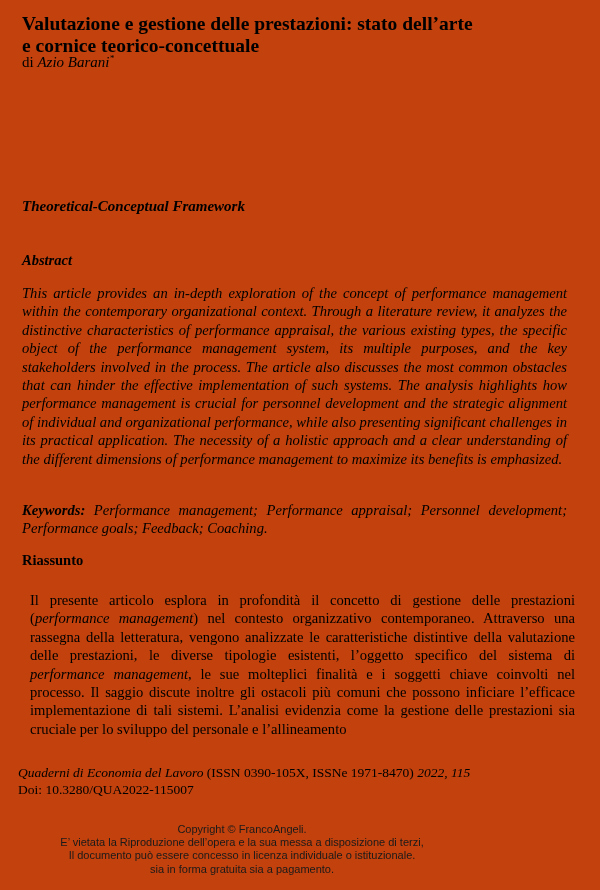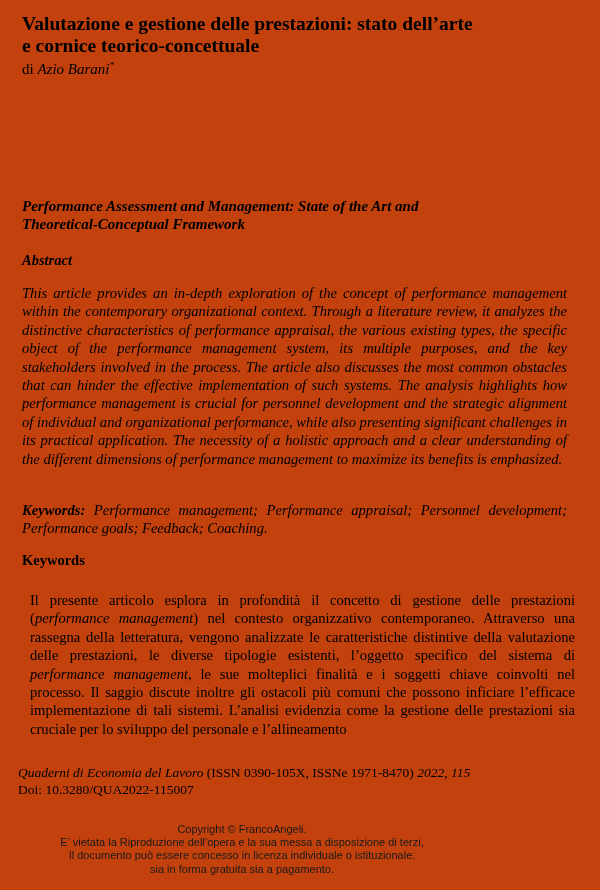--- a/index.html
+++ b/index.html
@@ -22,21 +22,21 @@
     left: 22px;
     width: 545px;
   }
   .page-title {
     top: 13px;
     font-size: 19.5px;
     line-height: 21.5px;
     font-weight: bold;
   }
   .byline {
-    top: 61px;
+    top: 54px;
     font-size: 15px;
   }
   .byline .author-name { font-style: italic; }
   .byline sup, .footnote sup {
     font-size: 9px;
     vertical-align: super;
     line-height: 0;
   }
   .title-en {
     top: 198px;
@@ -113,33 +113,32 @@
   <h1 class="col page-title" style="margin:0;">
     <span class="block-line">Valutazione e gestione delle prestazioni: stato dell’arte</span>
     <span class="block-line">e cornice teorico-concettuale</span>
   </h1>
 
   <div class="col byline">
     <span>di </span><span class="author-name">Azio Barani</span><sup class="author-name">*</sup>
   </div>
 
   <div class="col title-en">
-    <span class="block-line">Performance Assessment and Management: State of the Art and</span>
     <span class="block-line">Theoretical-Conceptual Framework</span>
   </div>
 
   <div class="col abstract-heading">Abstract</div>
 
   <p class="col abstract-body" style="margin:0;">This article provides an in-depth exploration of the concept of performance management within the contemporary organizational context. Through a literature review, it analyzes the distinctive characteristics of performance appraisal, the various existing types, the specific object of the performance management system, its multiple purposes, and the key stakeholders involved in the process. The article also discusses the most common obstacles that can hinder the effective implementation of such systems. The analysis highlights how performance management is crucial for personnel development and the strategic alignment of individual and organizational performance, while also presenting significant challenges in its practical application. The necessity of a holistic approach and a clear understanding of the different dimensions of performance management to maximize its benefits is emphasized.</p>
 
   <p class="col keywords" style="margin:0;">
     <span class="kw-label">Keywords: </span><span>Performance management; Performance appraisal; Personnel development; Performance goals; Feedback; Coaching.</span>
   </p>
 
-  <div class="col riassunto-heading">Keywords</div>
+  <div class="col riassunto-heading">Riassunto</div>
 
   <p class="col riassunto-body" style="margin:8px;">
     <span>Il presente articolo esplora in profondità il concetto di gestione delle prestazioni (</span><span class="it">performance management</span><span>) nel contesto organizzativo contemporaneo. Attraverso una rassegna della letteratura, vengono analizzate le caratteristiche distintive della valutazione delle prestazioni, le diverse tipologie esistenti, l’oggetto specifico del sistema di </span><span class="it">performance management</span><span>, le sue molteplici finalità e i soggetti chiave coinvolti nel processo. Il saggio discute inoltre gli ostacoli più comuni che possono inficiare l’efficace implementazione di tali sistemi. L’analisi evidenzia come la gestione delle prestazioni sia cruciale per lo sviluppo del personale e l’allineamento</span>
   </p>
 
 
   <div class="col journal-block">
     <span class="block-line"><span class="it">Quaderni di Economia del Lavoro</span><span> (ISSN 0390-105X, ISSNe 1971-8470) </span><span class="it">2022, 115</span></span>
     <span class="block-line">Doi: 10.3280/QUA2022-115007</span>
   </div>

